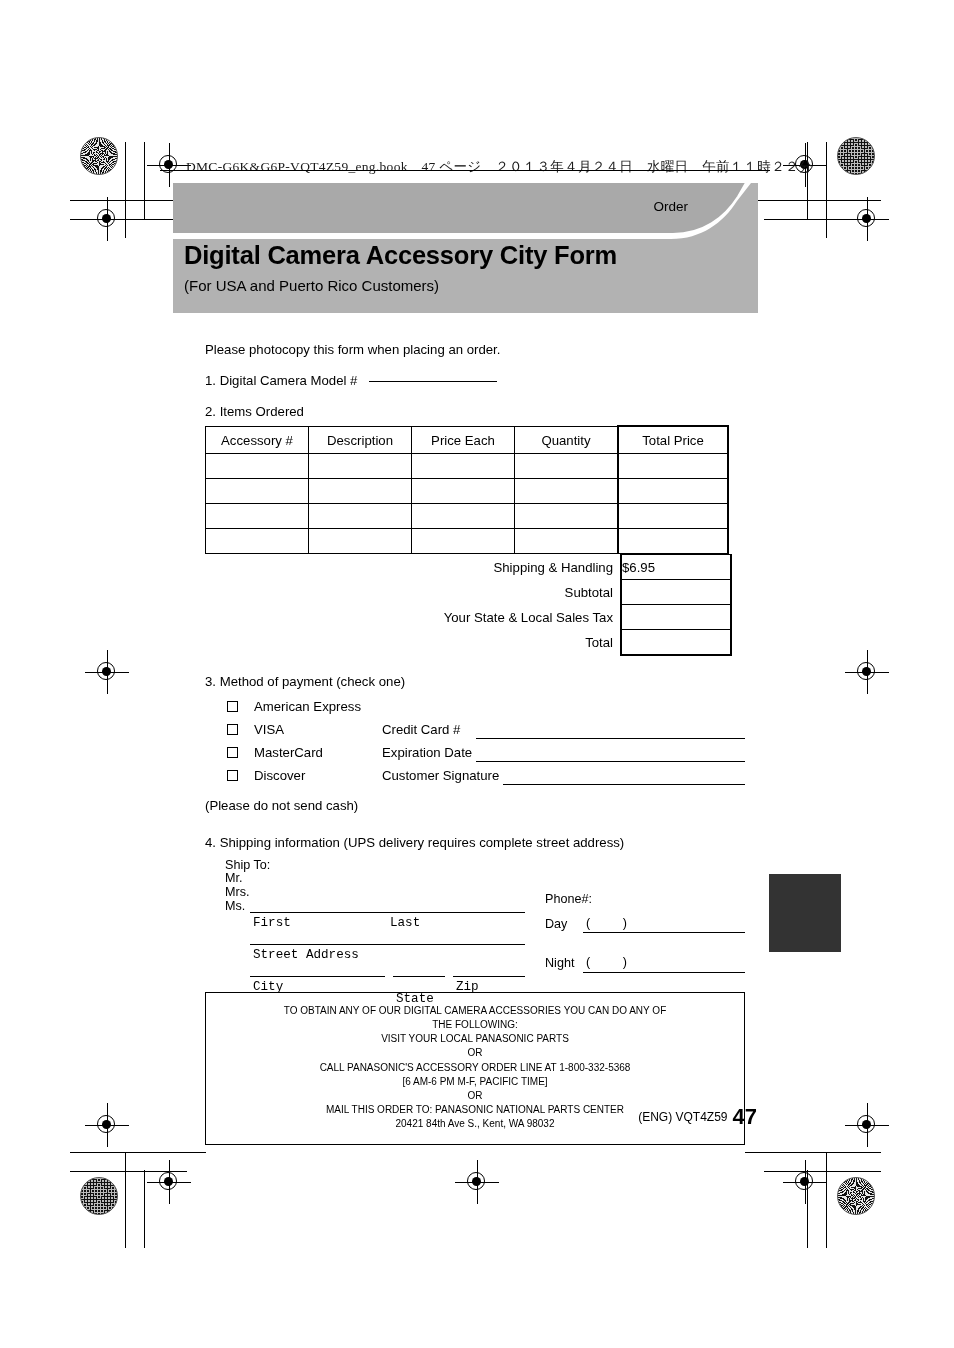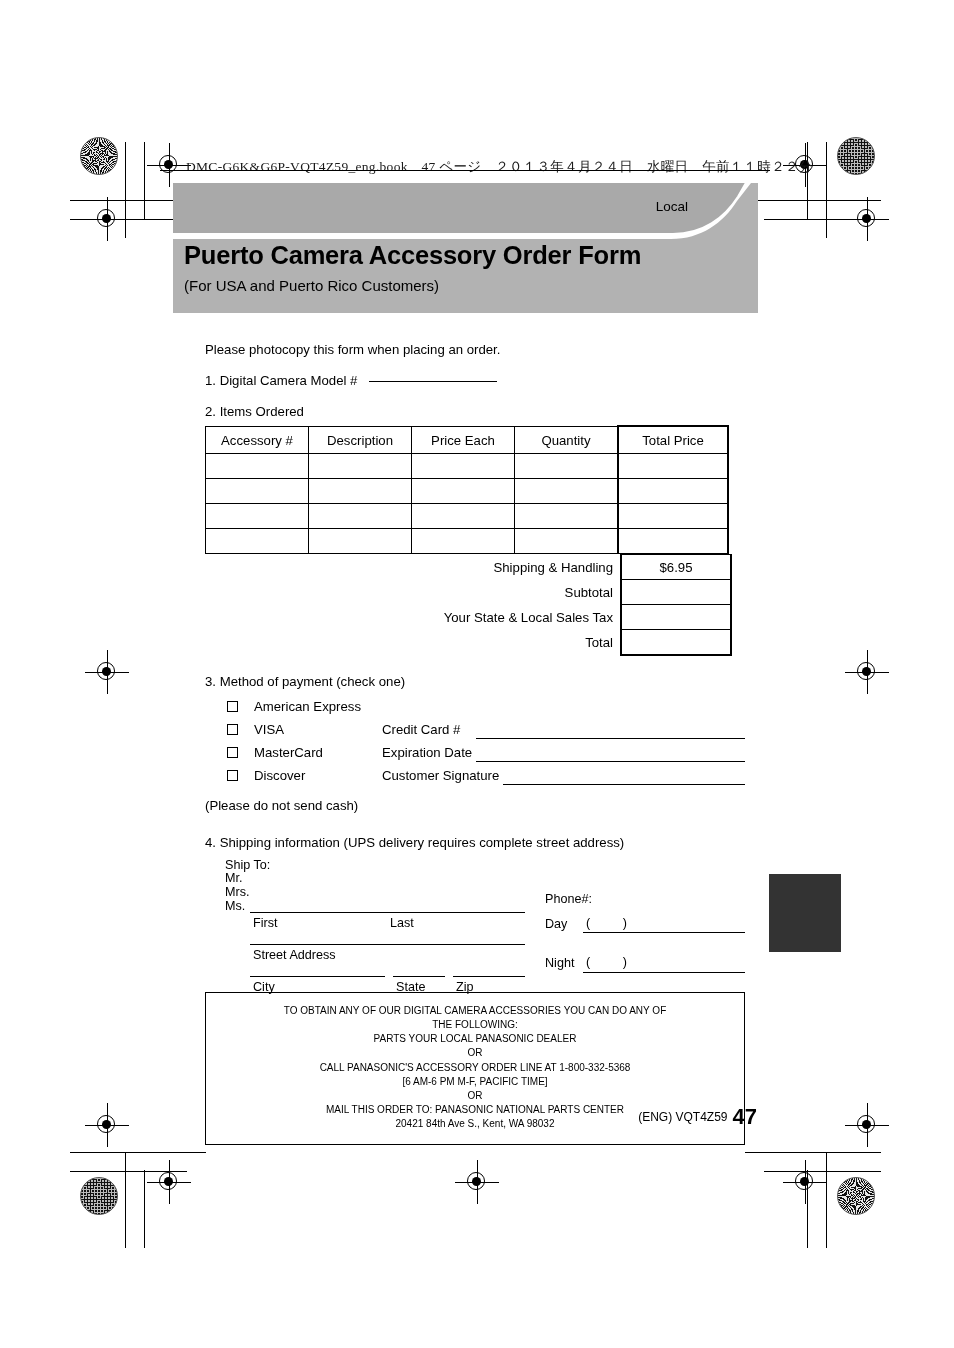--- a/index.html
+++ b/index.html
@@ -163,21 +163,21 @@
     width: 408px;
     text-align: right;
     padding-right: 7px;
     border: none;
   }
   .totals td.val {
     width: 108px;
     border: 1px solid #000;
     border-left-width: 2px;
     border-right-width: 2px;
-    text-align: center;
+    text-align: left;
   }
   .totals tr:last-child td.val { border-bottom-width: 2px; }
 
   
   .sec { margin-top: 16px; }
   .pay-row {
     display: flex;
     align-items: center;
     height: 22px;
     margin-bottom: 1px;
@@ -215,20 +215,21 @@
   .honorifics { line-height: 1.12; font-size: 12.6px; }
   .honorifics div { height: 13.6px; }
 
   .fieldline {
     position: absolute;
     border-bottom: 1.3px solid #000;
   }
   .fieldcap {
     position: absolute;
     font-size: 12.6px;
+    font-family: Liberation Mono, monospace;
   }
 
   .ph-lbl { font-size: 12.6px; }
   .ph-row {
     display: flex; align-items: flex-end;
     margin-top: 6px;
   }
   .ph-row .nm { width: 38px; font-size: 12.6px; }
   .ph-row .paren {
     border-bottom: 1.3px solid #000;
@@ -378,22 +379,22 @@
   <div class="trimline trim-h" style="left:160px; top:170px; width:610px; height:1px;"></div>
 
   <div class="banner">
     <div class="banner-top"></div>
     <div class="banner-main"></div>
     <svg class="banner-swoosh" viewBox="0 0 585 130" preserveAspectRatio="none">
       <path d="M0,52 L500,52 C530,52 552,36 566,14 L574,0 L585,0 L585,60 L0,60 Z" fill="#ffffff"></path>
       <path d="M0,52 L500,52 C530,52 552,36 566,14 L574,0" fill="none" stroke="#ffffff" stroke-width="4"></path>
       <path d="M0,56 L498,56 C528,56 550,40 564,18 L578,0 L585,0 L585,130 L0,130 Z" fill="#b2b2b2"></path>
     </svg>
-    <div class="others-label">Local</div>
-    <div class="banner-title">Puerto Camera Accessory Order Form</div>
+    <div class="others-label">Order</div>
+    <div class="banner-title">Digital Camera Accessory City Form</div>
     <div class="banner-sub">(For USA and Puerto Rico Customers)</div>
   </div>
 
   <div class="content">
 
     <p class="intro">Please photocopy this form when placing an order.</p>
 
     <p class="numline">
       <span>1. Digital Camera Model #</span>
       <span class="inline-rule" style="width:128px;"></span>
@@ -519,21 +520,21 @@
           <div class="fieldcap" style="left:28px; top:56px;">First</div>
           <div class="fieldcap" style="left:165px; top:56px;">Last</div>
 
           <div class="fieldline" style="left:25px; top:86px; width:275px;"></div>
           <div class="fieldcap" style="left:28px; top:88px;">Street Address</div>
 
           <div class="fieldline" style="left:25px; top:118px; width:135px;"></div>
           <div class="fieldline" style="left:168px; top:118px; width:52px;"></div>
           <div class="fieldline" style="left:228px; top:118px; width:72px;"></div>
           <div class="fieldcap" style="left:28px; top:120px;">City</div>
-          <div class="fieldcap" style="left:171px; top:120px;">State</div>
+          <div class="fieldcap" style="left:171px; top:132px;">State</div>
           <div class="fieldcap" style="left:231px; top:120px;">Zip</div>
         </div>
 
         <div class="ship-right">
           <div class="ph-lbl">Phone#:</div>
 
           <div class="ph-row">
             <span class="nm">Day</span>
             <span class="paren">
               <span>(</span>
@@ -551,21 +552,21 @@
             <span class="ln"></span>
           </div>
         </div>
 
       </div>
     </div>
 
     <div class="infobox">
       <div>TO OBTAIN ANY OF OUR DIGITAL CAMERA ACCESSORIES YOU CAN DO ANY OF</div>
       <div>THE FOLLOWING:</div>
-      <div>PARTS YOUR LOCAL PANASONIC DEALER</div>
+      <div>VISIT YOUR LOCAL PANASONIC PARTS</div>
       <div>OR</div>
       <div>CALL PANASONIC'S ACCESSORY ORDER LINE AT 1-800-332-5368</div>
       <div>[6 AM-6 PM M-F, PACIFIC TIME]</div>
       <div>OR</div>
       <div>MAIL THIS ORDER TO: PANASONIC NATIONAL PARTS CENTER</div>
       <div>20421 84th Ave S., Kent, WA 98032</div>
     </div>
 
   </div>
 

